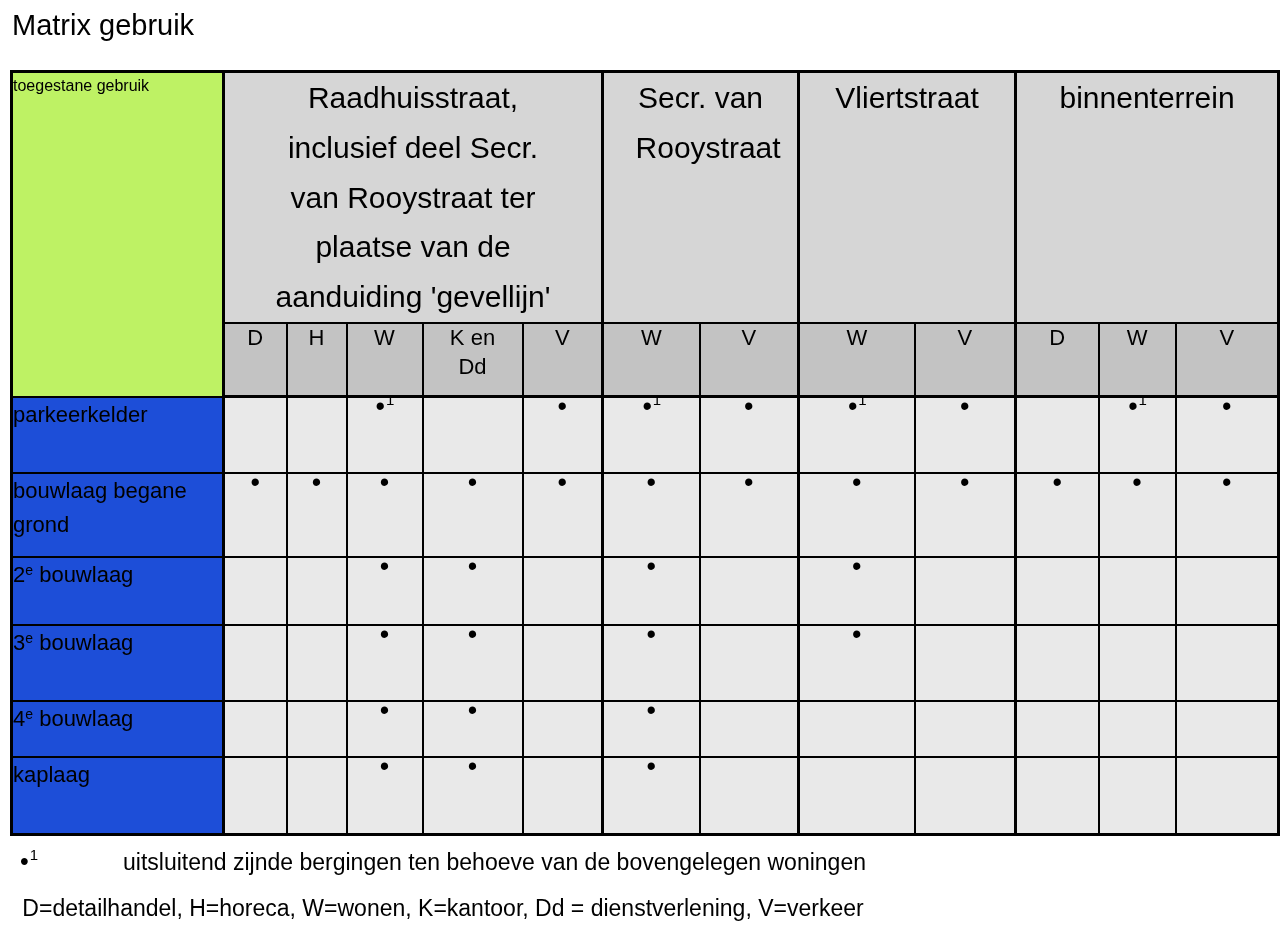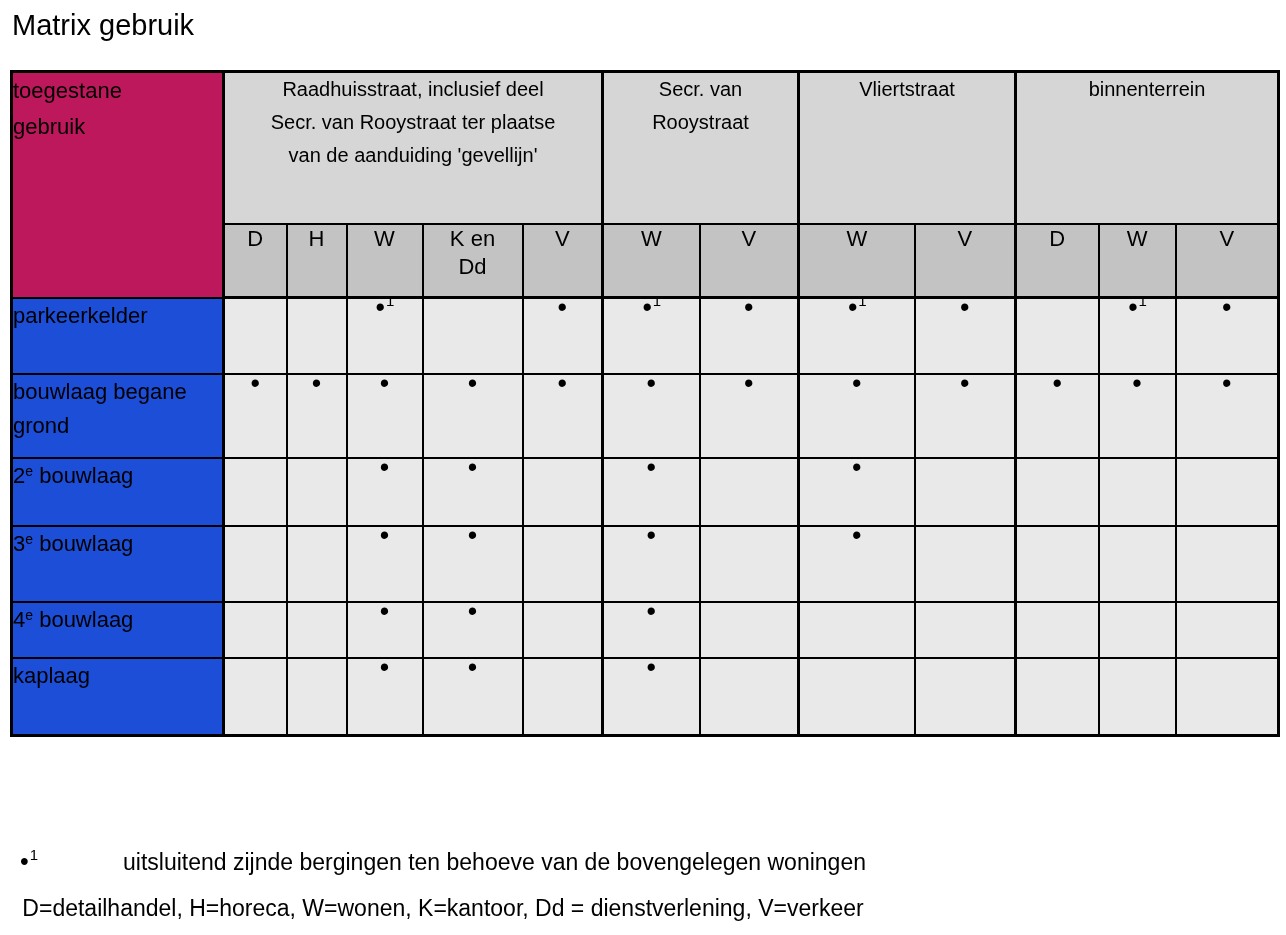--- a/index.html
+++ b/index.html
@@ -13,22 +13,22 @@
 
   thead tr.group-row{height:152px;}
   thead tr.col-row{height:74px;}
   tbody tr:nth-child(1){height:76px;}
   tbody tr:nth-child(2){height:84px;}
   tbody tr:nth-child(3){height:68px;}
   tbody tr:nth-child(4){height:76px;}
   tbody tr:nth-child(5){height:56px;}
   tbody tr:nth-child(6){height:78px;}
 
-  .corner{background:#be185d;vertical-align:top;text-align:left;padding:10px 8px 0 10px;font-size:22px;line-height:1.65;border-right:3px solid #000 !important;}
-  .grp-head{background:#d6d6d6;vertical-align:top;text-align:center;padding-top:9px;font-size:20px;line-height:1.66;}
+  .corner{background:#bef264;vertical-align:top;text-align:left;padding:10px 8px 0 10px;font-size:16px;line-height:1.65;border-right:3px solid #000 !important;}
+  .grp-head{background:#d6d6d6;vertical-align:top;text-align:center;padding-top:9px;font-size:30px;line-height:1.66;}
   .col-head{background:#c3c3c3;vertical-align:top;text-align:center;padding-top:7px;font-size:22px;line-height:1.3;}
   thead tr.col-row th{border-bottom:3px solid #000;}
   .grp-l{border-left:3px solid #000 !important;}
 
   .inner{display:inline-block;}
   .gi0{max-width:285px;}
   .gi1{max-width:130px;}
   .ci3{max-width:56px;}
   .cor-inner{max-width:140px;}
 

